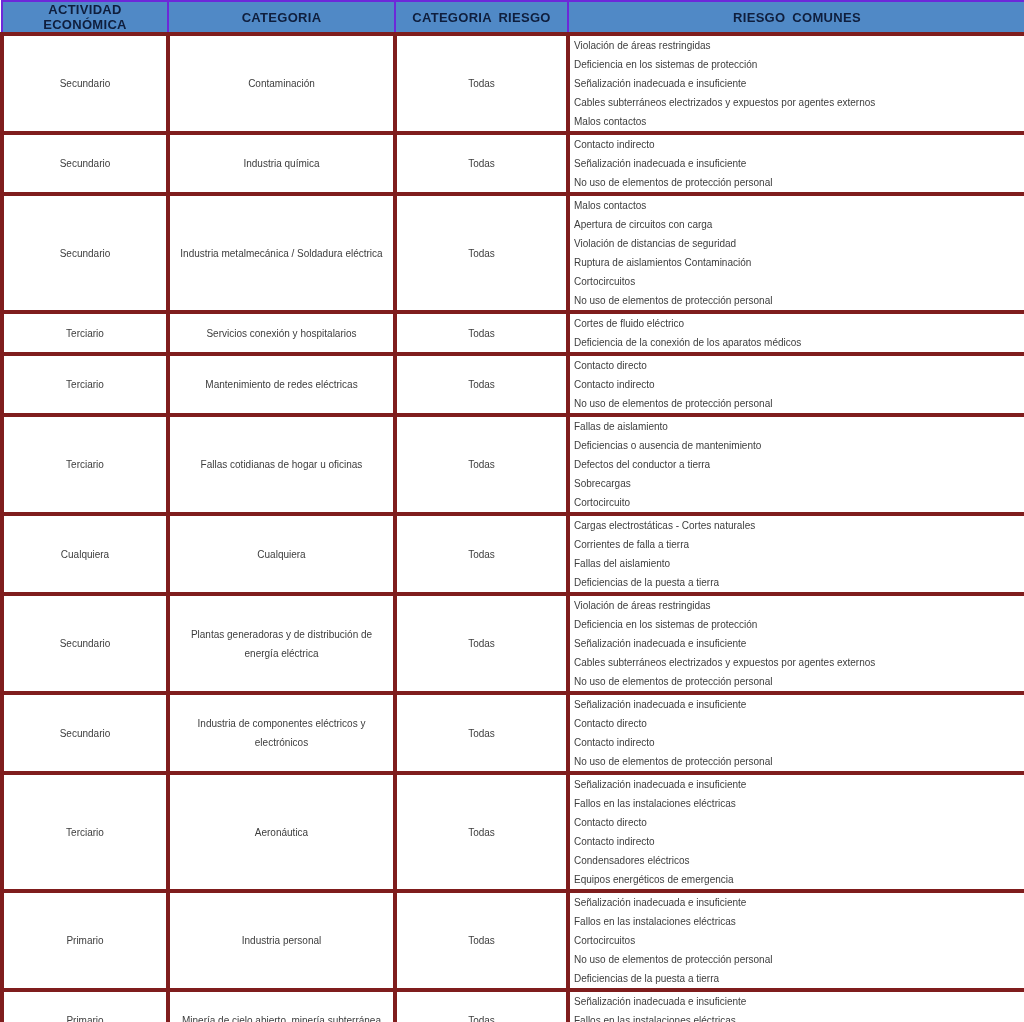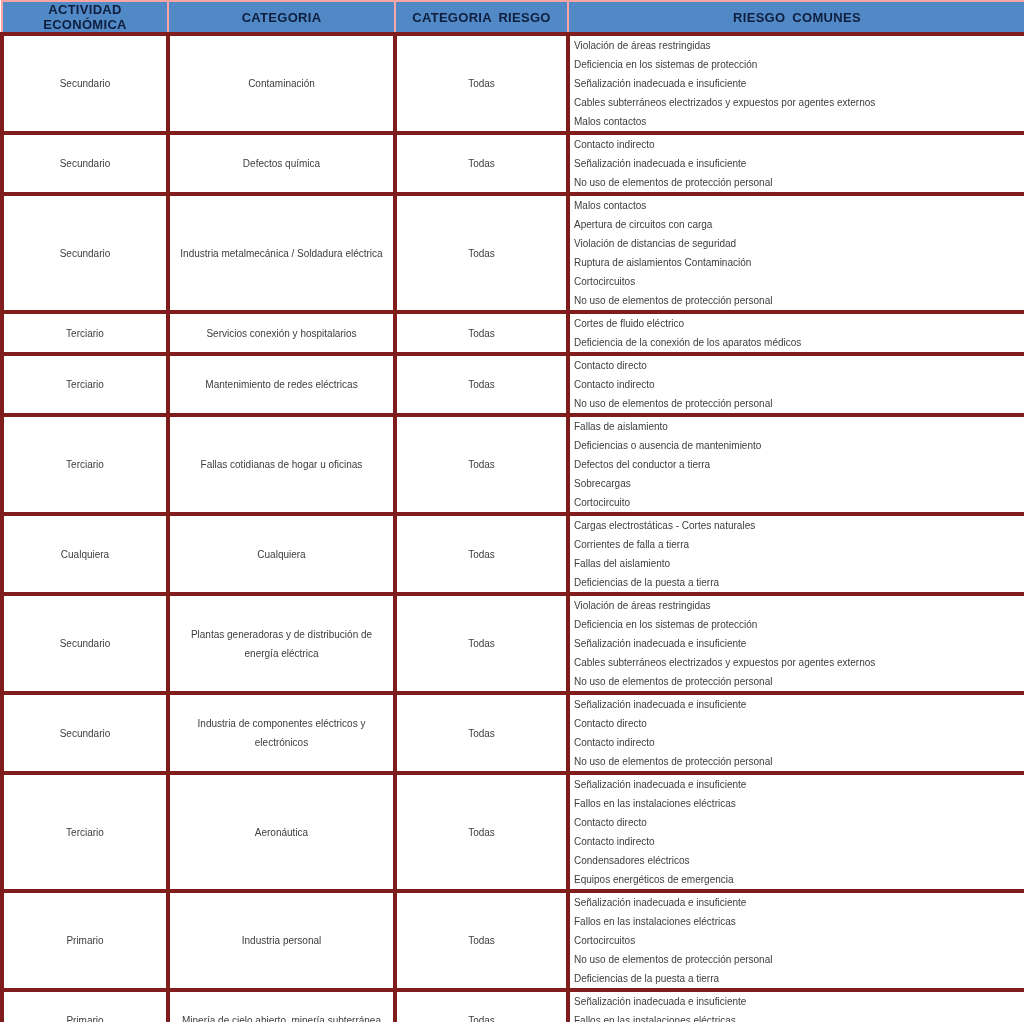--- a/index.html
+++ b/index.html
@@ -14,21 +14,21 @@
     width: 1024px;
   }
   col.c1 { width: 166px; }
   col.c2 { width: 227px; }
   col.c3 { width: 173px; }
   col.c4 { width: 458px; }
 
   .risk-table th {
     background: #5089C6;
     color: #0f1e3d;
-    border: 2px solid #fca5a5;
+    border: 2px solid #6d28d9;
     font-size: 13px;
     font-weight: bold;
     height: 27px;
     text-align: center;
     vertical-align: middle;
     letter-spacing: 0.3px;
     padding: 0 2px;
     word-spacing: 3px;
   }
   .risk-table td {
@@ -81,21 +81,21 @@
           <div class="source-line">Violación de áreas restringidas</div>
           <div class="source-line">Deficiencia en los sistemas de protección</div>
           <div class="source-line">Señalización inadecuada e insuficiente</div>
           <div class="source-line">Cables subterráneos electrizados y expuestos por agentes externos</div>
           <div class="source-line">Malos contactos</div>
         </td>
   </tr>
 
   <tr>
     <td class="cell-center">Secundario</td>
-    <td class="cell-center">Defectos química</td>
+    <td class="cell-center">Industria química</td>
     <td class="cell-center">Todas</td>
     <td class="cell-sources">
           <div class="source-line">Contacto indirecto</div>
           <div class="source-line">Señalización inadecuada e insuficiente</div>
           <div class="source-line">No uso de elementos de protección personal</div>
         </td>
   </tr>
 
   <tr>
     <td class="cell-center">Secundario</td>

